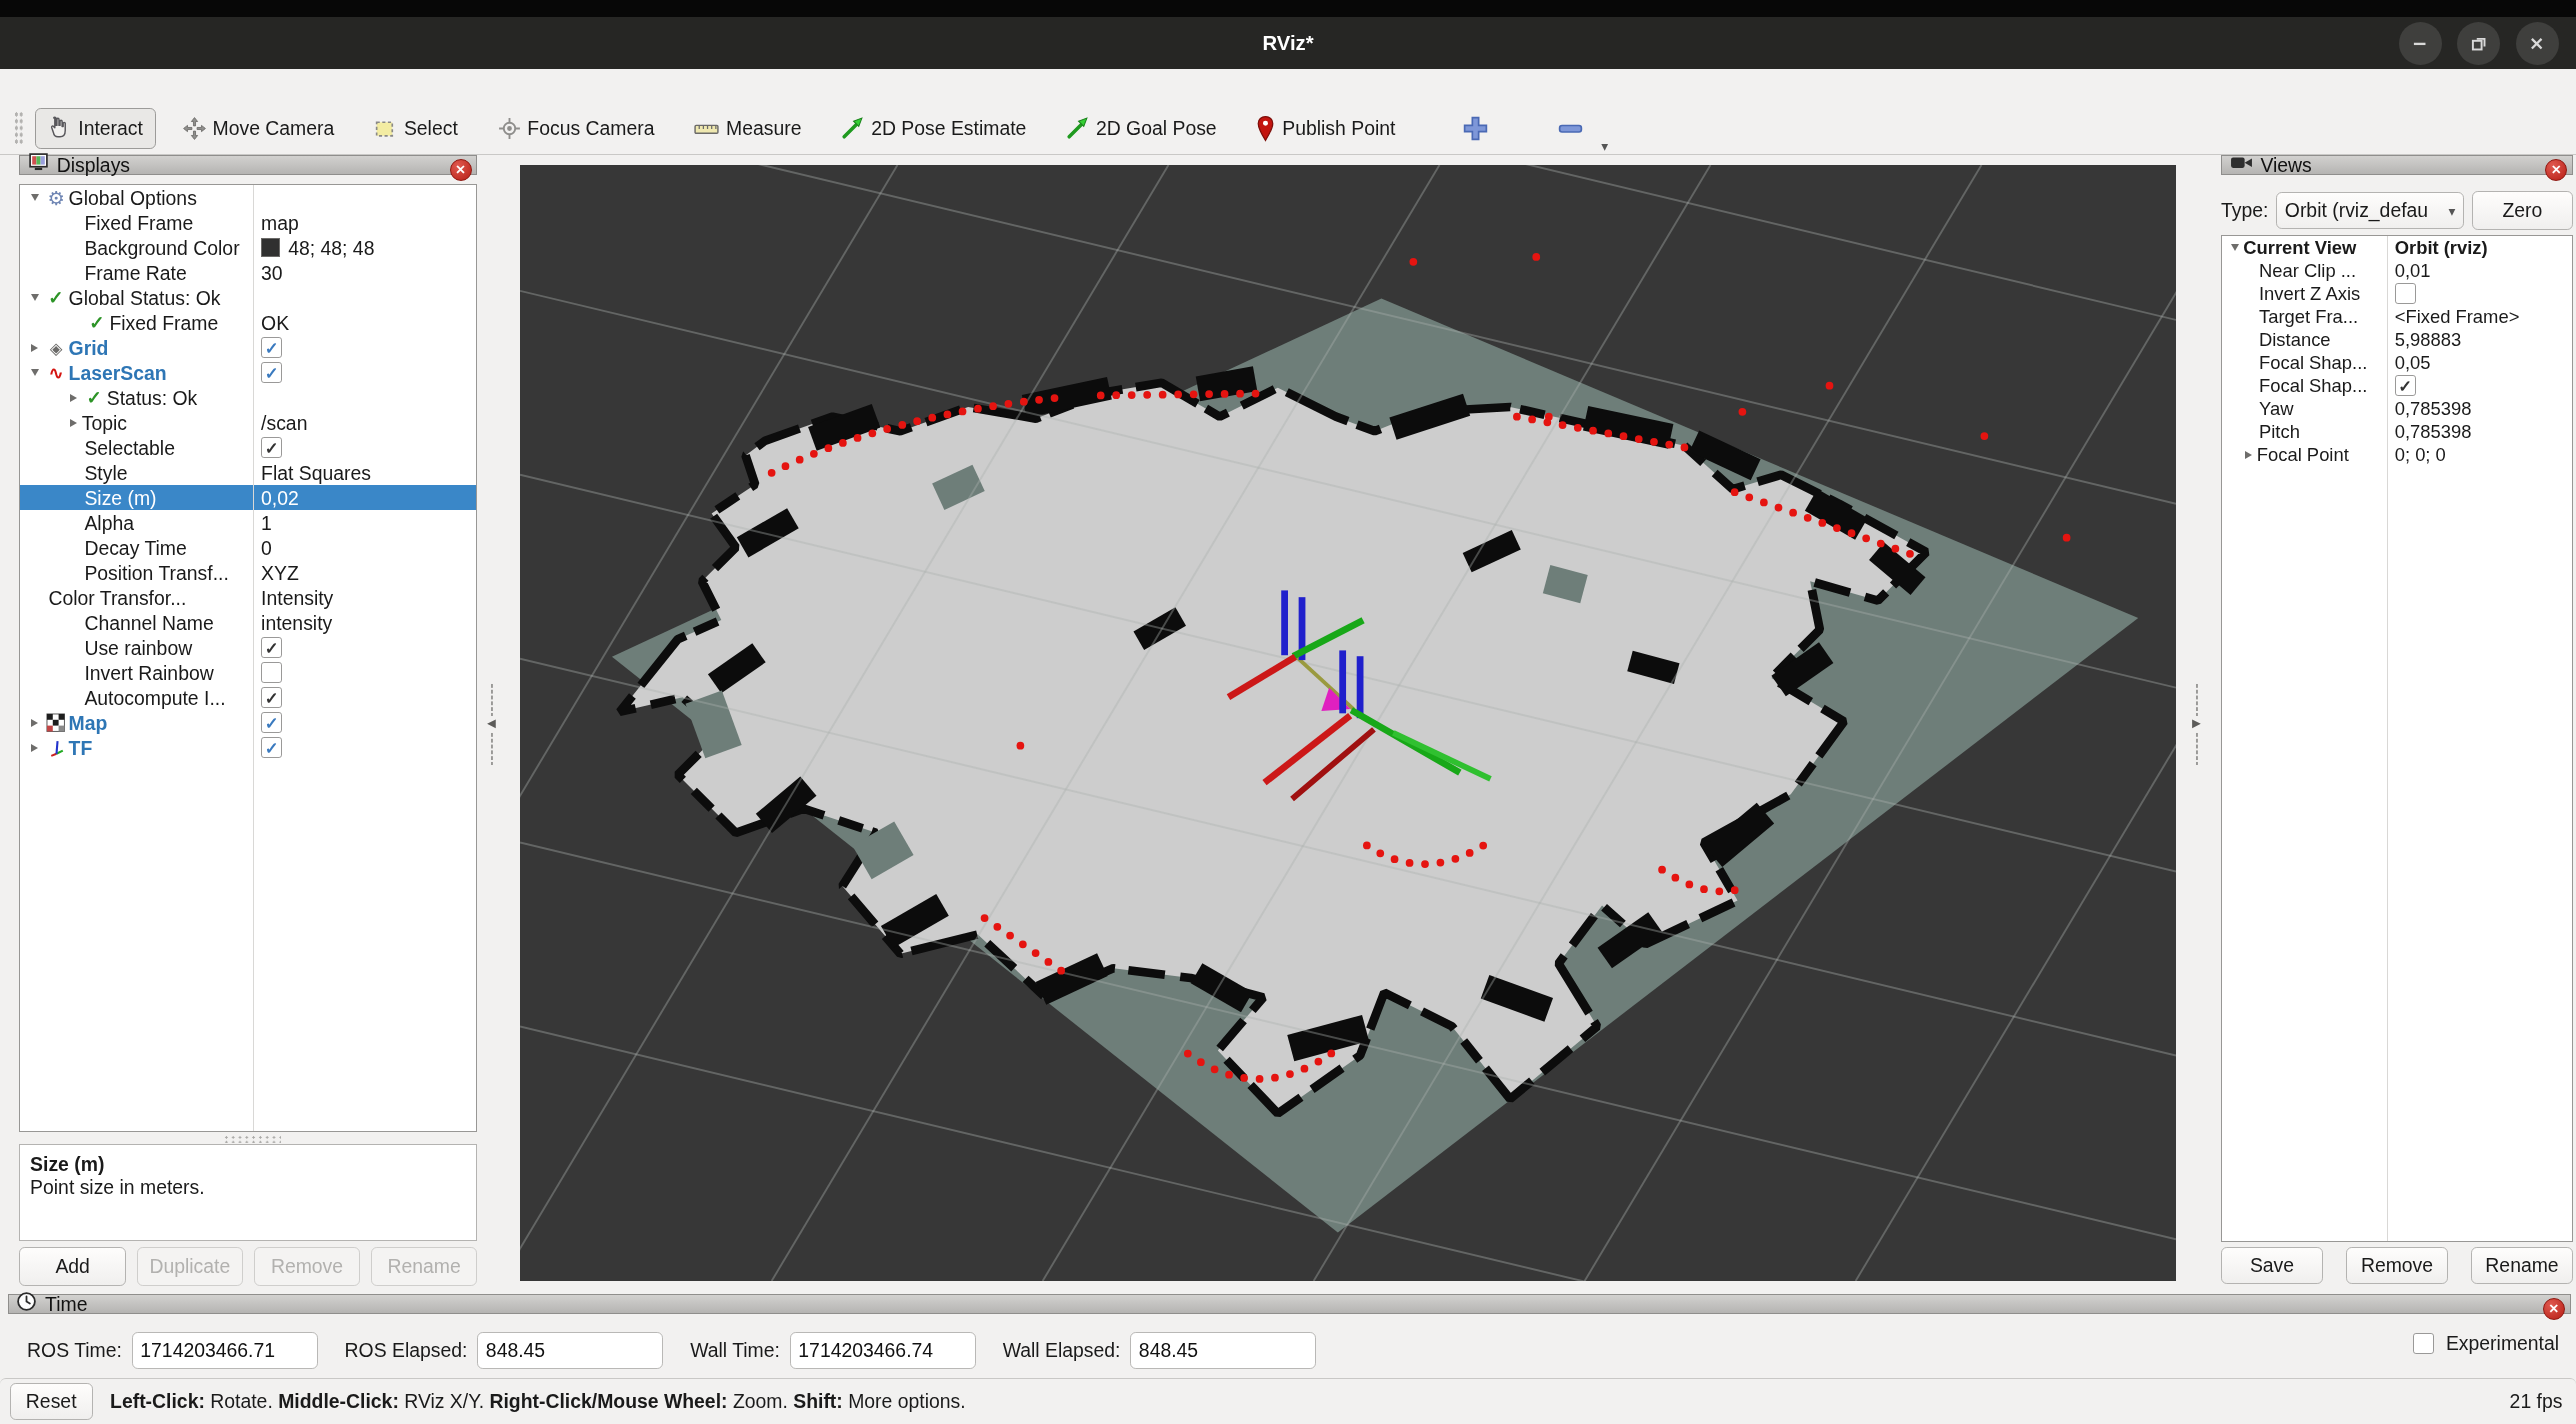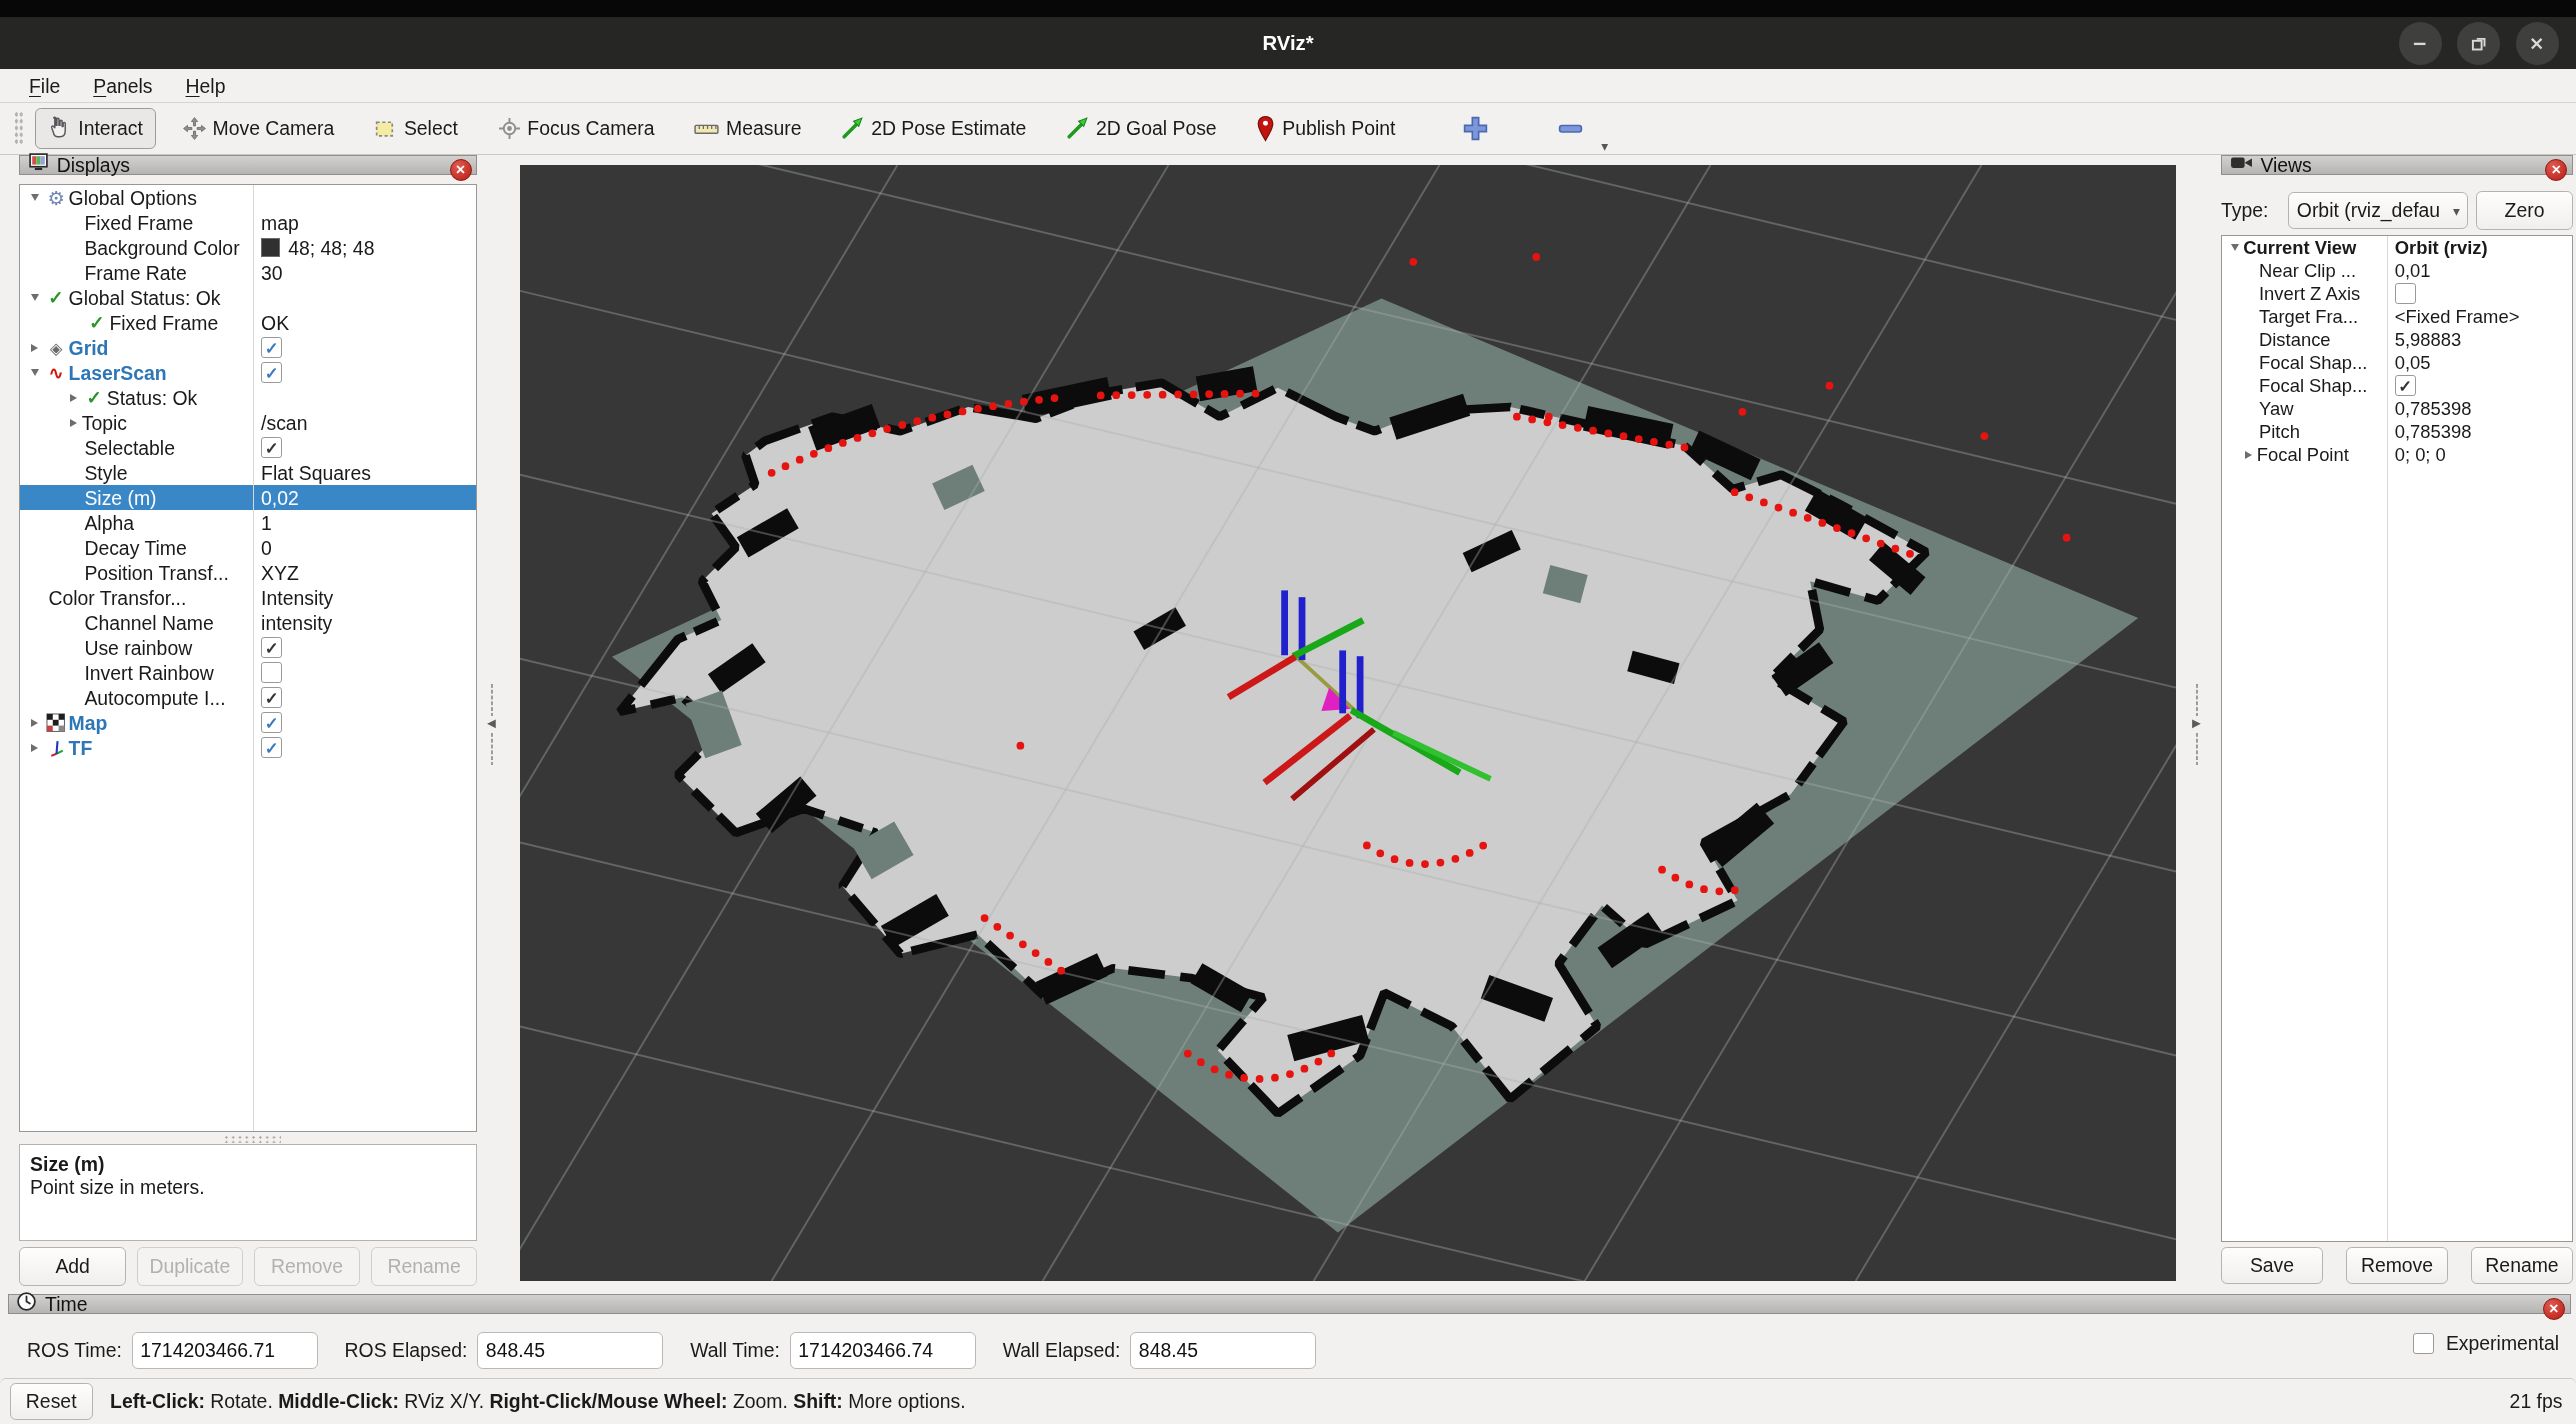--- a/index.html
+++ b/index.html
@@ -69,21 +69,21 @@
   
   .viewport { position:absolute; left:520px; top:165px; width:1656px; height:1116px; background:#373737; cursor:crosshair; }
   .viewport svg { display:block; }
   .splitter { position:absolute; width:25px; height:116px; display:flex; flex-direction:column; align-items:center; justify-content:center; cursor:col-resize; }
   .splitter .dots { width:3.9px; height:33px; background-image:radial-gradient(#9a9997 1.3px, transparent 1.4px); background-size:3.9px 5.8px; }
   .splitter .arr { font-size:14.5px; color:#5c5b59; line-height:15.5px; }
 
   
   .views-header { left:2221px; top:155px; width:352px; }
   .views-typerow { position:absolute; left:2221px; top:188px; width:352px; height:45px; display:flex; align-items:center; gap:7.7px; }
-  .combo { width:189px; height:37px; background:linear-gradient(#fefdfc,#f0efee); border:1px solid #b4b3b1; border-radius:5.8px; display:flex; align-items:center; padding:0 7.7px; gap:5.8px; cursor:pointer;margin-left:12px; }
+  .combo { width:189px; height:37px; background:linear-gradient(#fefdfc,#f0efee); border:1px solid #b4b3b1; border-radius:5.8px; display:flex; align-items:center; padding:0 7.7px; gap:5.8px; cursor:pointer; }
   .combo .cv { flex:1; overflow:hidden; white-space:nowrap; }
   .combo .caret { color:#555; font-size:13.6px; }
   .zero-btn { width:102px; }
   .views-tree { left:2221px; top:235px; width:352px; height:1007px; }
   .views-tree .trow { height:23px; line-height:22px; font-size:18.4px; }
   .views-buttons { position:absolute; left:2221px; top:1247px; width:352px; display:flex; gap:23px; }
   .views-buttons .btn { flex:1; height:37px; }
 
   
   .time-header { left:7.7px; top:1294px; width:2563px; }
@@ -120,25 +120,20 @@
           </svg>
       </div>
       <div class="win-btn">
         <svg width="17.4" height="17.4" viewBox="0 0 18 18">
             <path d="M4 4l10 10M14 4L4 14" stroke="#d9d9d9" stroke-width="2.4"></path>
           </svg>
       </div>
     </div>
   </div>
 
-  <div class="menubar" id="menubar">
-      <div class="menu-item"><u>F</u>ile</div>
-      <div class="menu-item"><u>P</u>anels</div>
-      <div class="menu-item"><u>H</u>elp</div>
-    </div>
 
   <div class="toolbar" id="toolbar">
     <div class="tb-handle"></div>
   <div class="tool-btn active">
         <span class="icon">
           <svg width="25" height="25" viewBox="0 0 24 24">
             <path d="M8 3c0-1.2 2-1.2 2 0v7h1V4c0-1.2 2-1.2 2 0v6h1V6c0-1.2 2-1.2 2 0v5h1V8c0-1.2 2-1.2 2 0v7c0 4-2 6-5 6h-2c-2.5 0-4-2-4.3-4L6 12c-.3-1.2 1-2 1.8-1L9 12.3V3z" fill="#f2f1ef" stroke="#58575b" stroke-width="1.4" stroke-linejoin="round" transform="translate(-1.5,-1)"></path>
           </svg>
         </span>
         <span>Interact</span>

